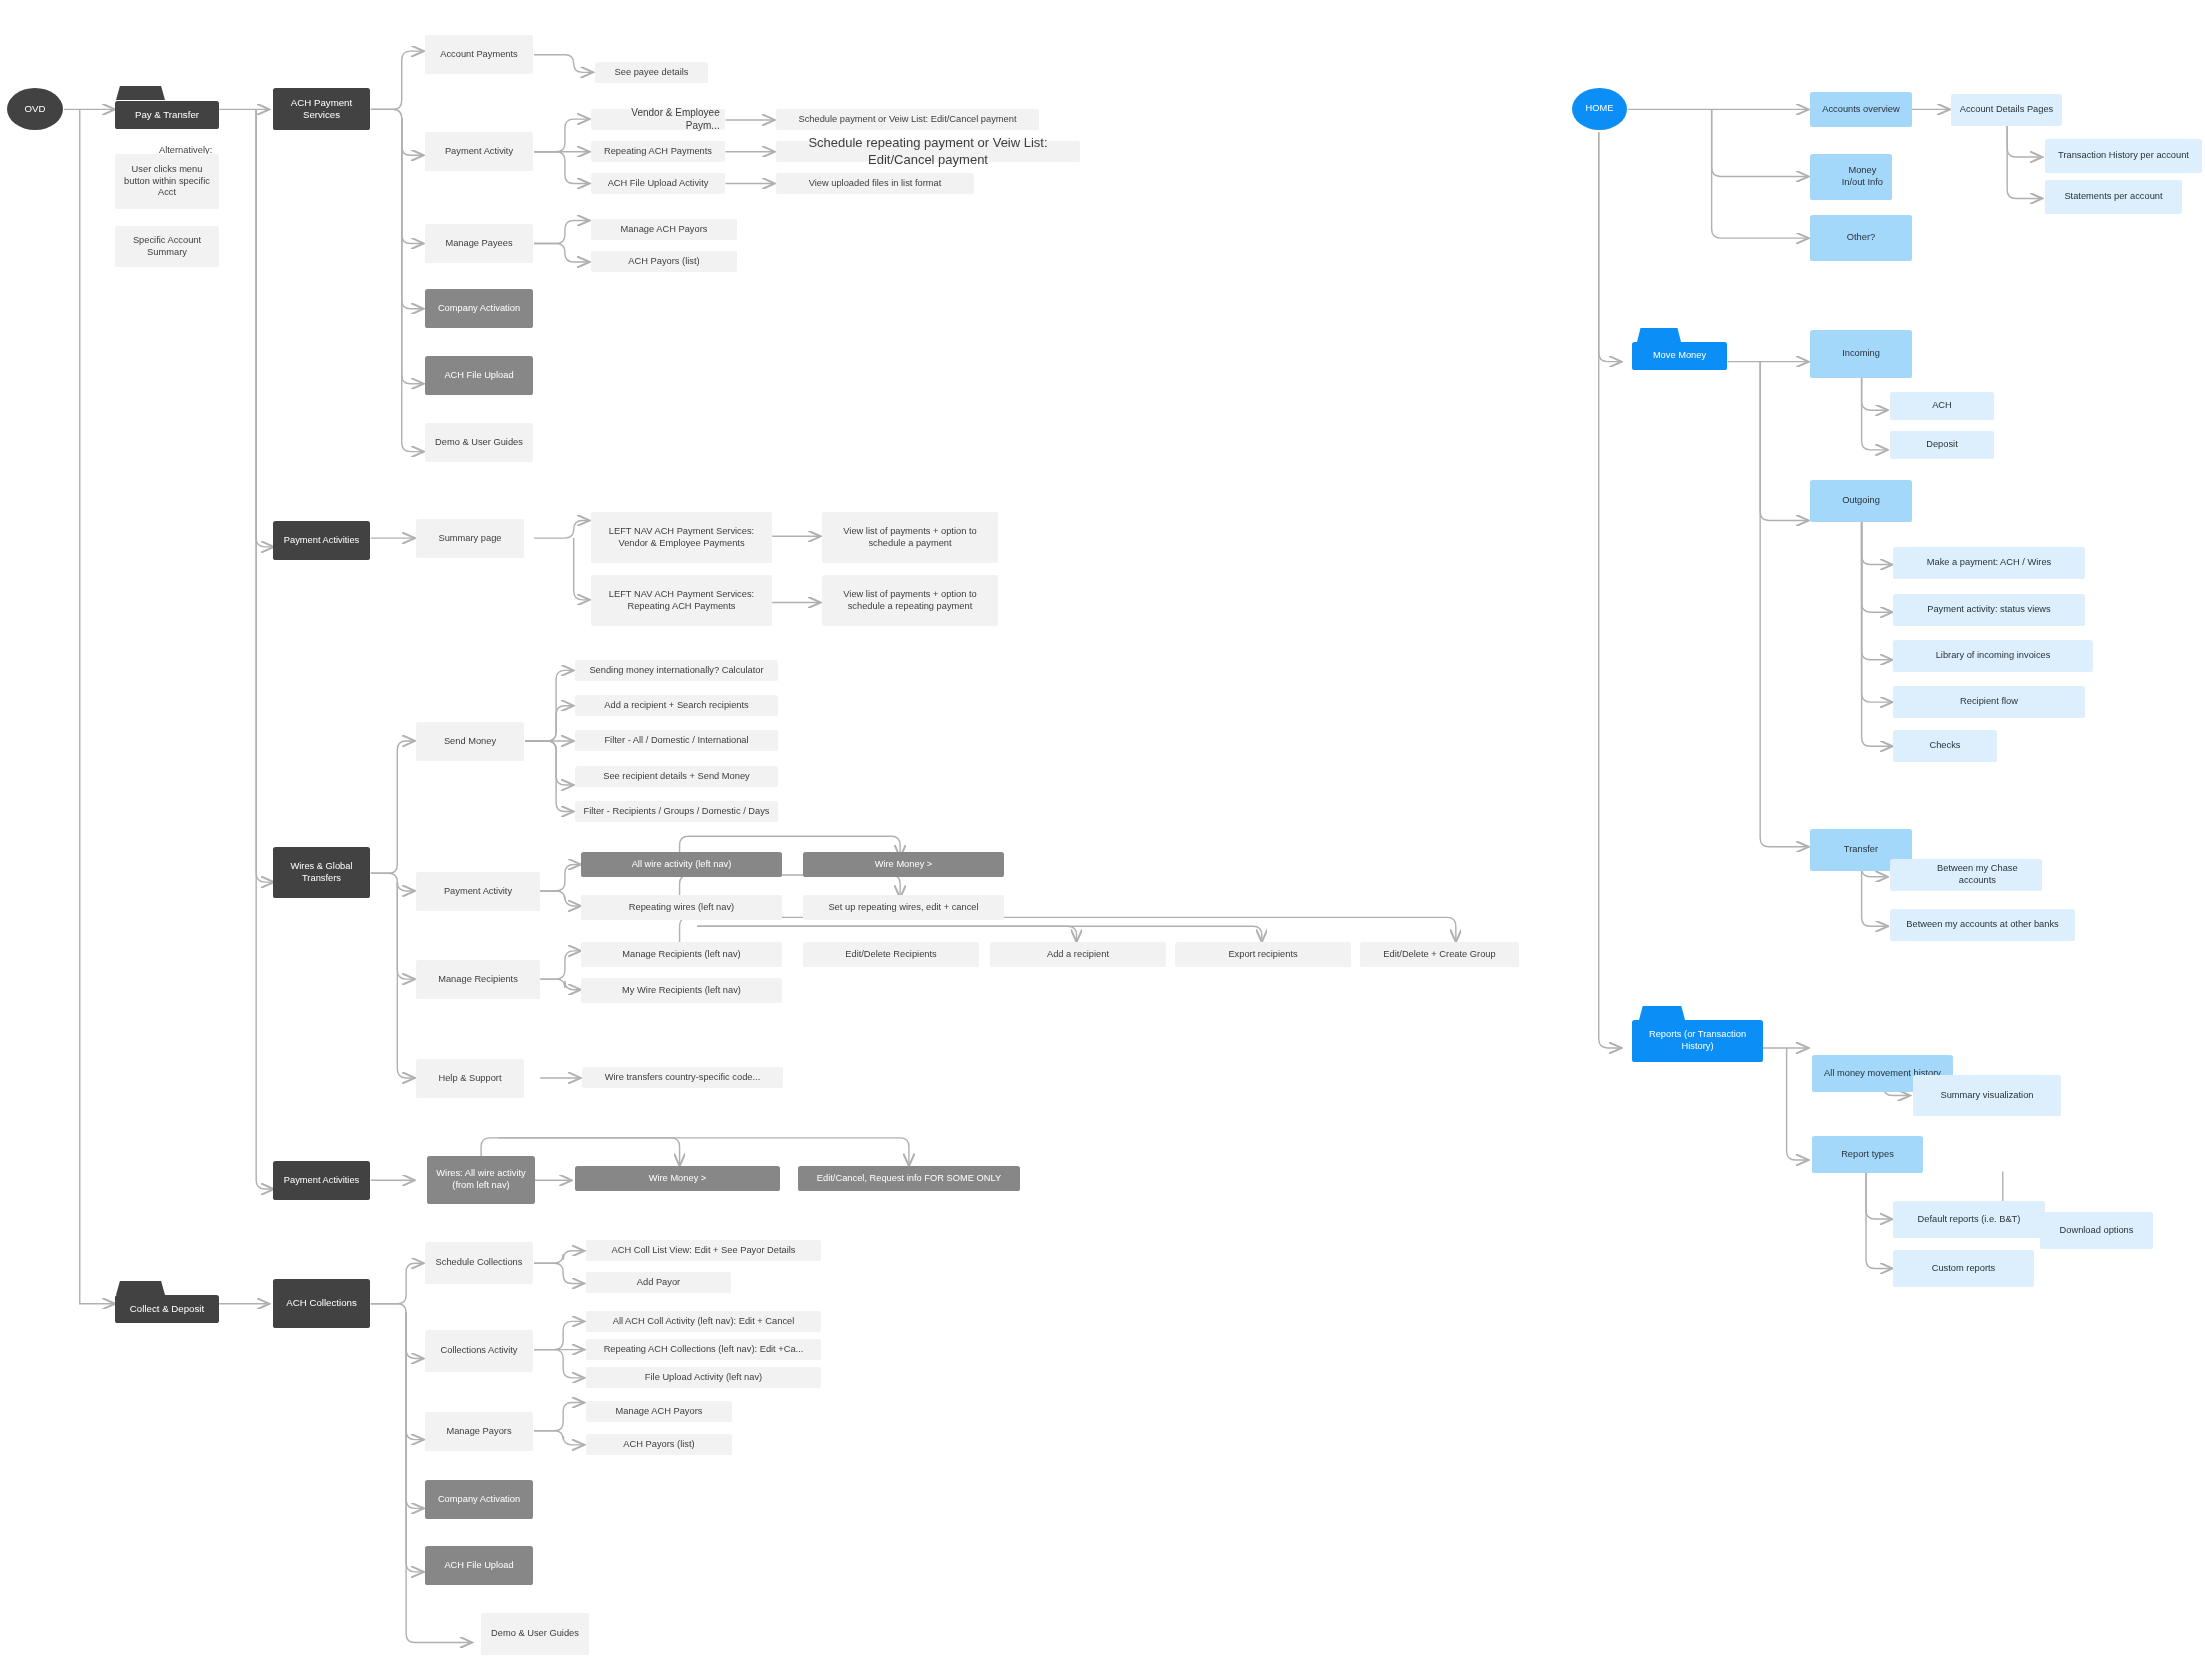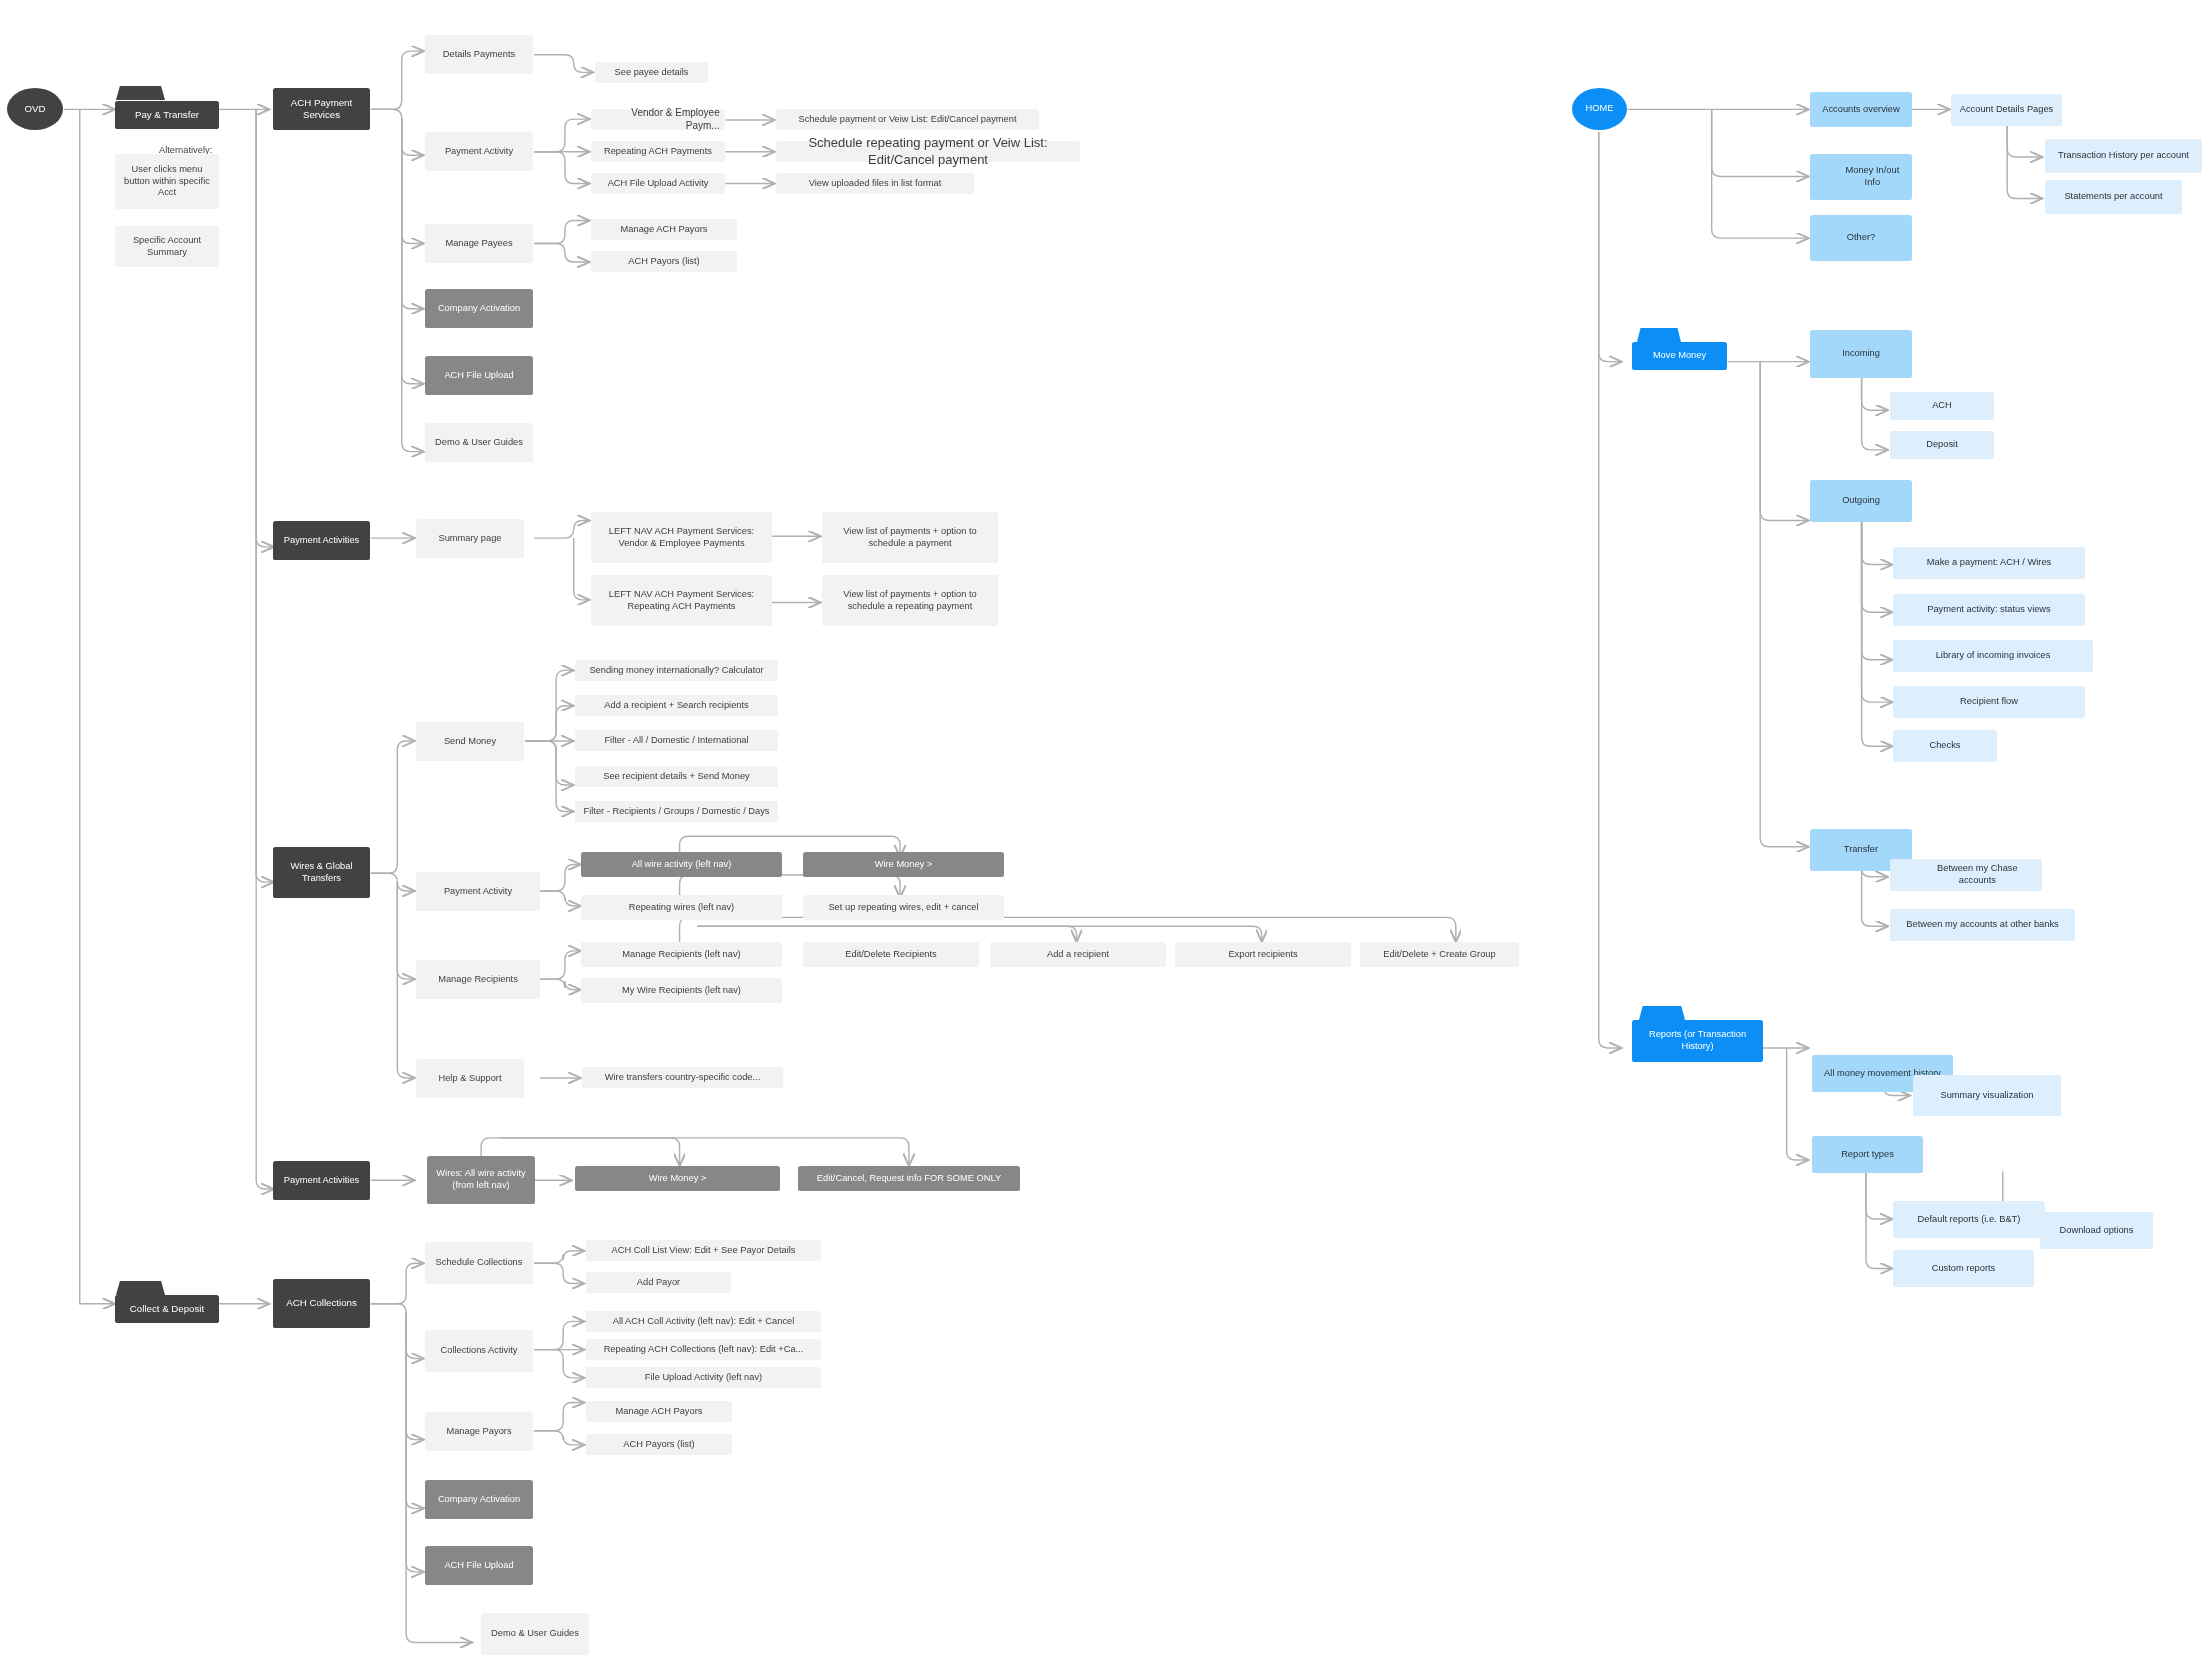--- a/index.html
+++ b/index.html
@@ -166,21 +166,21 @@
 
   <div class="folder-tab dark" style="left:116px;top:86px;width:49px;height:14px;clip-path:polygon(8% 0,92% 0,100% 100%,0 100%);"></div>
   <div class="node dark" style="left:115px;top:101px;width:104px;height:28px;font-size:9.7px;">Pay &amp; Transfer</div>
 
   <div class="note" style="left:115px;top:145px;font-size:9.3px;">Alternatively:</div>
   <div class="node light" style="left:115px;top:154px;width:104px;height:55px;font-size:9.3px;">User clicks menu button within specific Acct</div>
   <div class="node light" style="left:115px;top:226px;width:104px;height:41px;font-size:9.3px;">Specific Account Summary</div>
 
   <div class="node dark" style="left:273px;top:88px;width:97px;height:42px;font-size:9.7px;">ACH Payment Services</div>
 
-  <div class="node light" style="left:425px;top:35px;width:108px;height:39px;font-size:9.3px;">Details Payments</div>
+  <div class="node light" style="left:425px;top:35px;width:108px;height:39px;font-size:9.3px;">Account Payments</div>
   <div class="node light" style="left:595px;top:62px;width:113px;height:21px;font-size:9.3px;">See payee details</div>
 
   <div class="node light" style="left:425px;top:132px;width:108px;height:39px;font-size:9.3px;">Payment Activity</div>
   <div class="node light" style="left:591px;top:109px;width:134px;height:21px;font-size:10px;text-align:right;">Vendor &amp; Employee Paym...</div>
   <div class="node light" style="left:591px;top:141px;width:134px;height:21px;font-size:9.3px;">Repeating ACH Payments</div>
   <div class="node light" style="left:591px;top:173px;width:134px;height:21px;font-size:9.3px;">ACH File Upload Activity</div>
   <div class="node light" style="left:776px;top:109px;width:263px;height:21px;font-size:9.3px;">Schedule payment or Veiw List: Edit/Cancel payment</div>
   <div class="node light" style="left:776px;top:141px;width:304px;height:21px;font-size:13px;">Schedule repeating  payment or Veiw List: Edit/Cancel payment</div>
   <div class="node light" style="left:776px;top:173px;width:198px;height:21px;font-size:9.3px;">View uploaded files in list format</div>
 
@@ -252,21 +252,21 @@
   <div class="node mid" style="left:425px;top:1546px;width:108px;height:39px;font-size:9.3px;">ACH File Upload</div>
   <div class="node light" style="left:481px;top:1613px;width:108px;height:42px;font-size:9.3px;">Demo &amp; User Guides</div>
 
   <div class="node blue ellipse" style="left:1572px;top:88px;width:55px;height:42px;font-size:9.3px;">HOME</div>
 
   <div class="node blue-mid" style="left:1810px;top:92px;width:102px;height:35px;font-size:9.3px;">Accounts overview</div>
   <div class="node blue-lite" style="left:1951px;top:94px;width:111px;height:32px;font-size:9.3px;">Account Details Pages</div>
   <div class="node blue-lite" style="left:2045px;top:139px;width:157px;height:34px;font-size:9.3px;">Transaction History per account</div>
   <div class="node blue-lite" style="left:2045px;top:180px;width:137px;height:34px;font-size:9.3px;">Statements per account</div>
 
-  <div class="node blue-mid" style="left:1810px;top:154px;width:102px;height:46px;font-size:9.3px;padding-left:28px;">Money In/out Info</div>
+  <div class="node blue-mid" style="left:1810px;top:154px;width:82px;height:46px;font-size:9.3px;padding-left:28px;">Money In/out Info</div>
   <div class="node blue-mid" style="left:1810px;top:215px;width:102px;height:46px;font-size:9.3px;">Other?</div>
 
   <div class="folder-tab blue" style="left:1637px;top:328px;width:44px;height:14px;clip-path:polygon(8% 0,92% 0,100% 100%,0 100%);"></div>
   <div class="node blue" style="left:1632px;top:342px;width:95px;height:28px;font-size:9.3px;">Move Money</div>
 
   <div class="node blue-mid" style="left:1810px;top:330px;width:102px;height:48px;font-size:9.3px;">Incoming</div>
   <div class="node blue-lite" style="left:1890px;top:392px;width:104px;height:28px;font-size:9.3px;">ACH</div>
   <div class="node blue-lite" style="left:1890px;top:431px;width:104px;height:28px;font-size:9.3px;">Deposit</div>
 
   <div class="node blue-mid" style="left:1810px;top:480px;width:102px;height:42px;font-size:9.3px;">Outgoing</div>

